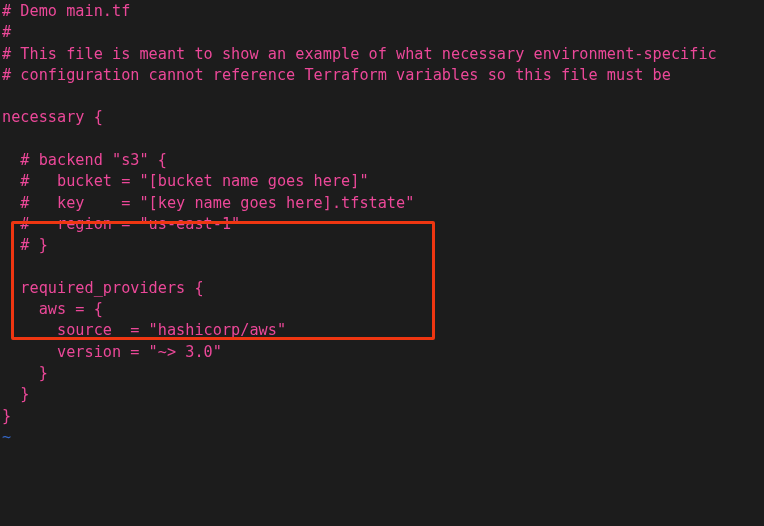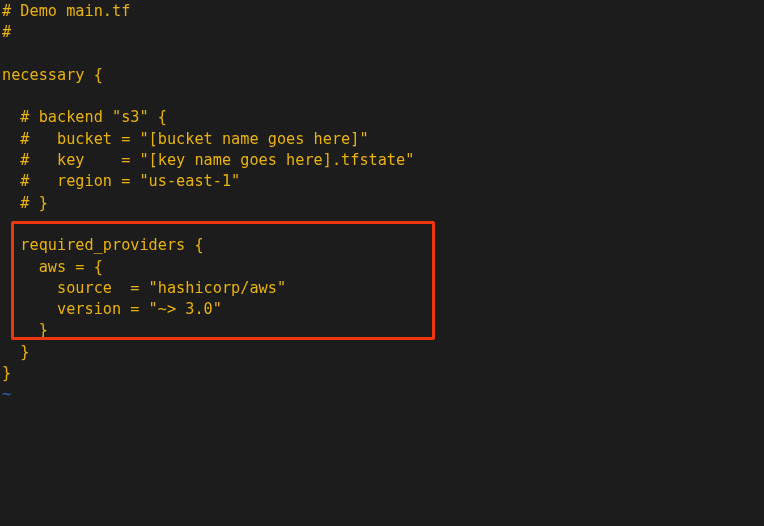--- a/index.html
+++ b/index.html
@@ -24,21 +24,21 @@
     top: 0;
     width: 764px;
     padding-top: 1px;
     box-sizing: border-box;
   }
   .code-line {
     height: 21.3px;
     white-space: pre;
     padding-left: 2px;
     letter-spacing: 0.02px;
-    color: #eab308;
+    color: #ec4899;
   }
   .code-line.blank {
     color: transparent;
   }
   .tilde-row {
     height: 21.3px;
     white-space: pre;
     padding-left: 2px;
     color: #3465c4;
   }
@@ -56,20 +56,22 @@
 </style>
 </head>
 <body>
 
 <div id="screen">
 
   <div id="editor-body">
 
     <div class="code-line"># Demo main.tf</div>
     <div class="code-line">#</div>
+    <div class="code-line"># This file is meant to show an example of what necessary environment-specific</div>
+    <div class="code-line"># configuration cannot reference Terraform variables so this file must be</div>
     <div class="code-line blank"></div>
     <div class="code-line">necessary {</div>
     <div class="code-line blank"></div>
     <div class="code-line">  # backend "s3" {</div>
     <div class="code-line">  #   bucket = "[bucket name goes here]"</div>
     <div class="code-line">  #   key    = "[key name goes here].tfstate"</div>
     <div class="code-line">  #   region = "us-east-1"</div>
     <div class="code-line">  # }</div>
     <div class="code-line blank"></div>
     <div class="code-line">  required_providers {</div>

